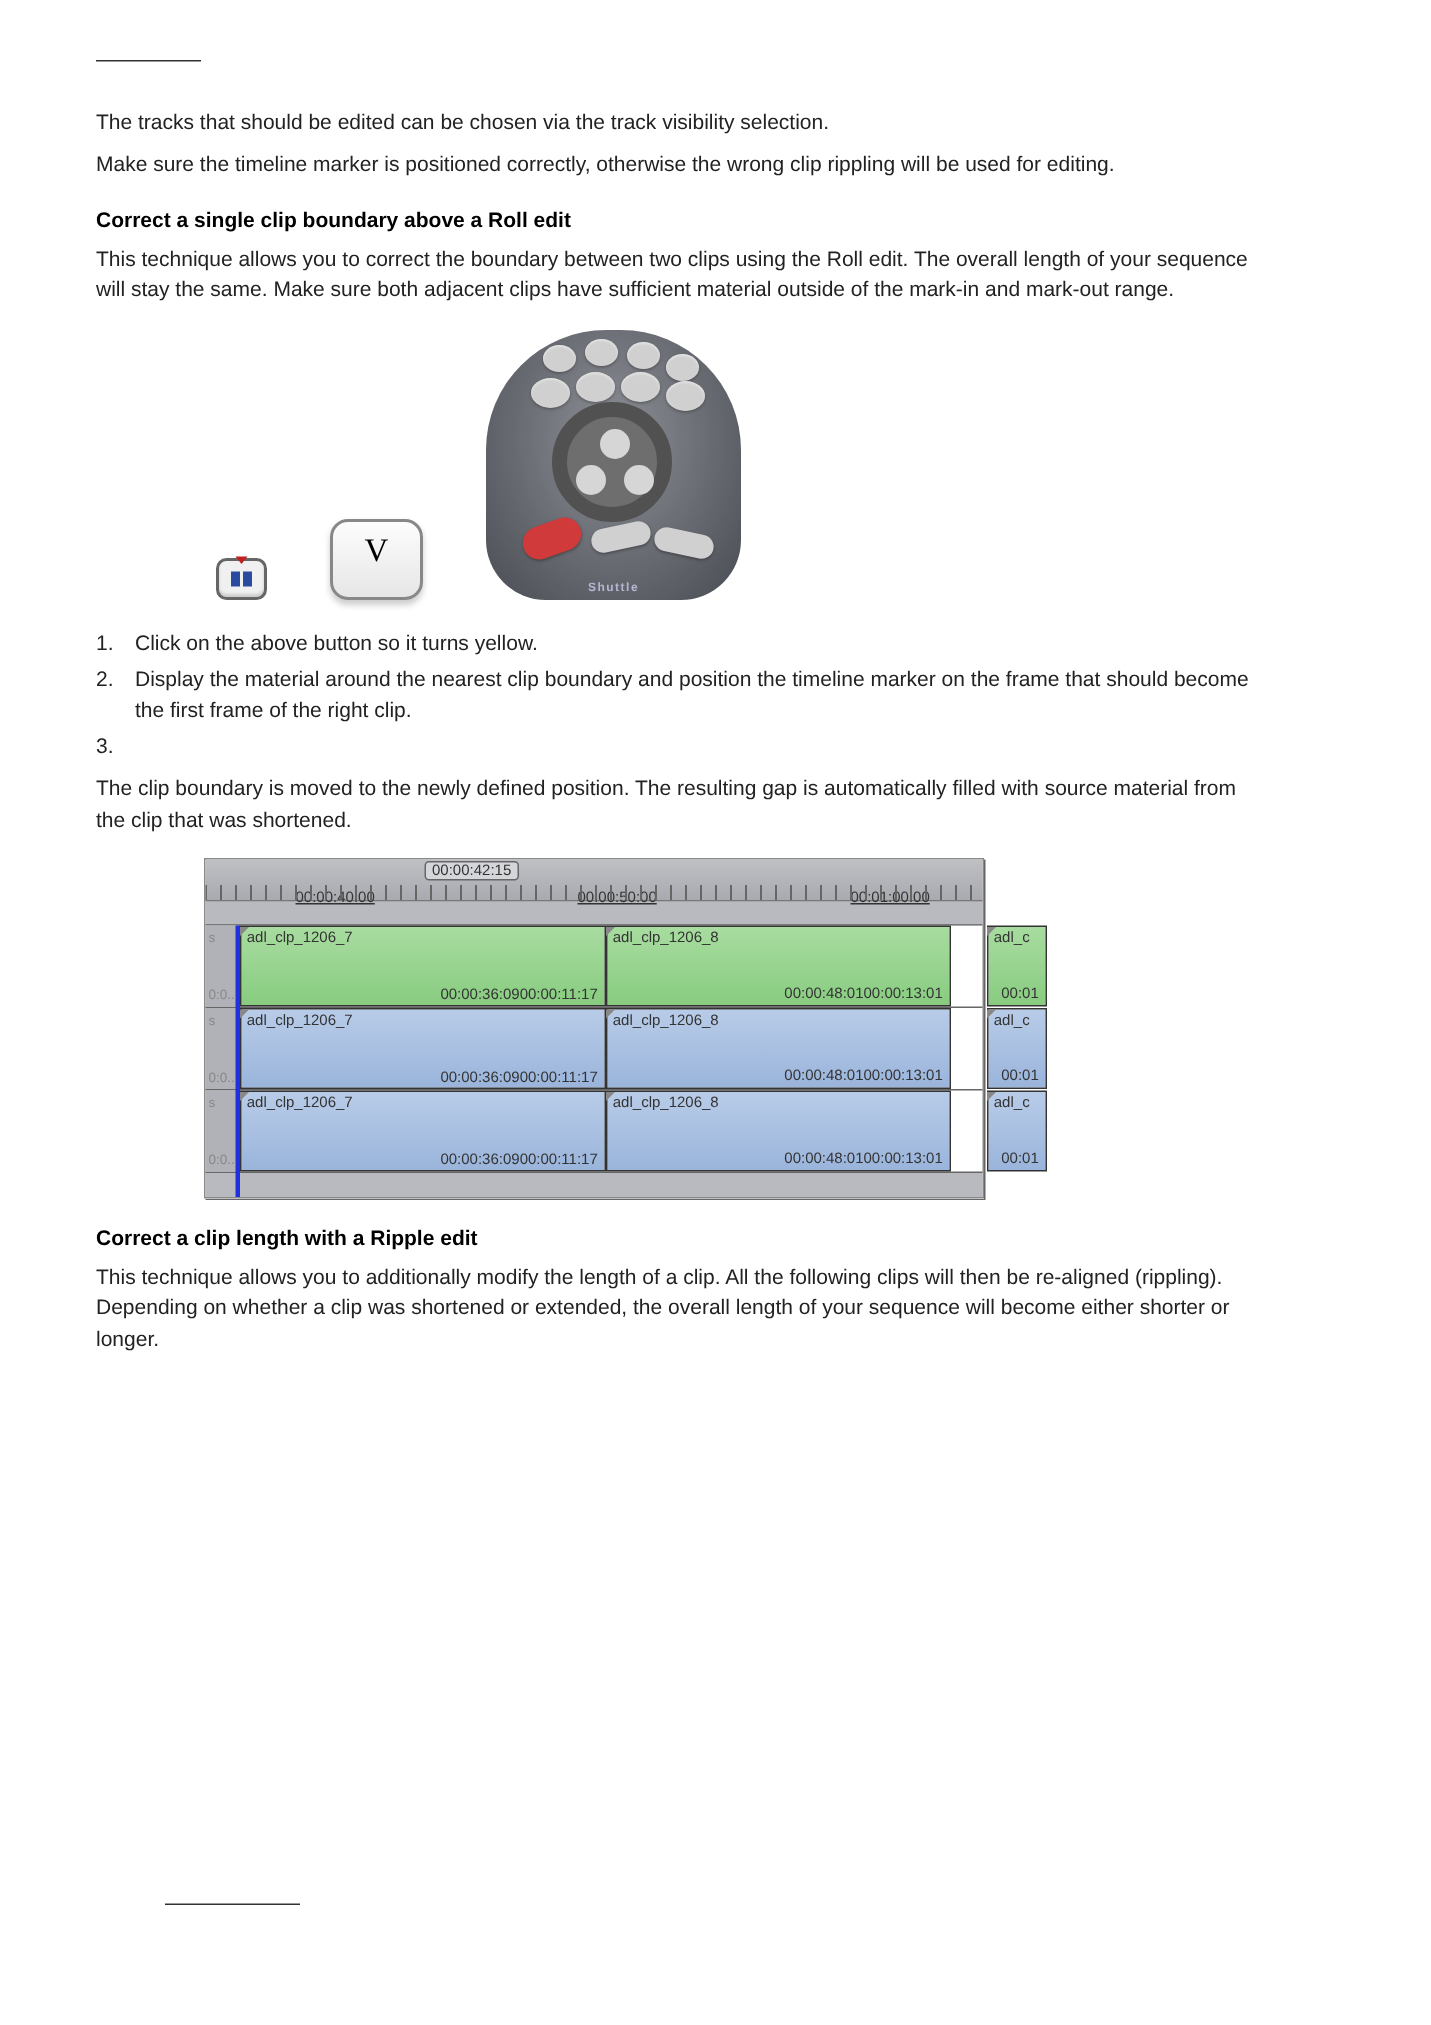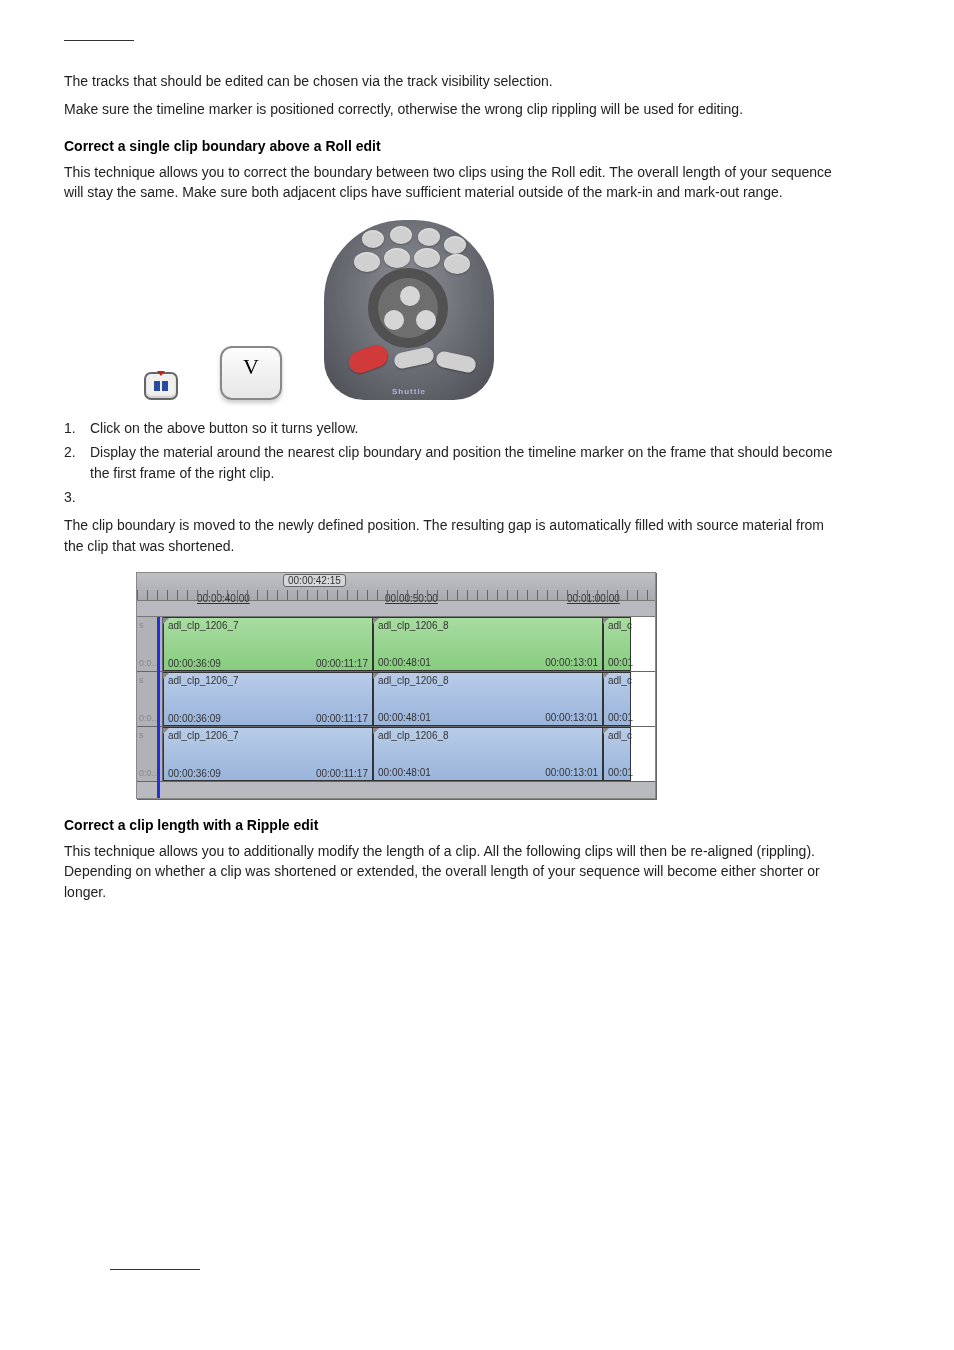--- a/index.html
+++ b/index.html
@@ -186,29 +186,29 @@
   .clip{
     border:1px solid #333;
     border-right:1px solid #333;
     display:flex; flex-direction:column; justify-content:space-between;
     padding: 2px 4px;
     position: relative;
   }
   .clip.green{ background: linear-gradient(#a8dca0, #88cc80); }
   .clip.blue{  background: linear-gradient(#b8cce8, #9ab4db); }
   .clip .top{ display:flex; }
-  .clip .bot{ display:flex; justify-content:space-between; }
+  .clip .bot{ display:flex; justify-content:flex-end; }
   .clip .notch{
     position:absolute; top:0; left:-1px;
     width:0;height:0;
     border-top:6px solid #888;
     border-right:6px solid transparent;
   }
-  .clip.partial{ width:28px; border-left:1px solid #333;}
-  .w1{ width:210px;gap:27px; }
+  .clip.partial{ width:40px; border-left:1px solid #333;margin-left:24px;}
+  .w1{ width:244px;gap:27px; }
   .w2{ width:230px; }
   .tl-footer{
     height:16px; background:#b8bac0;
   }
   .footer-line {
     border-top:1px solid #333;
     width: 90px;
     position:absolute;
     bottom: 80px;
     left: 110px;

